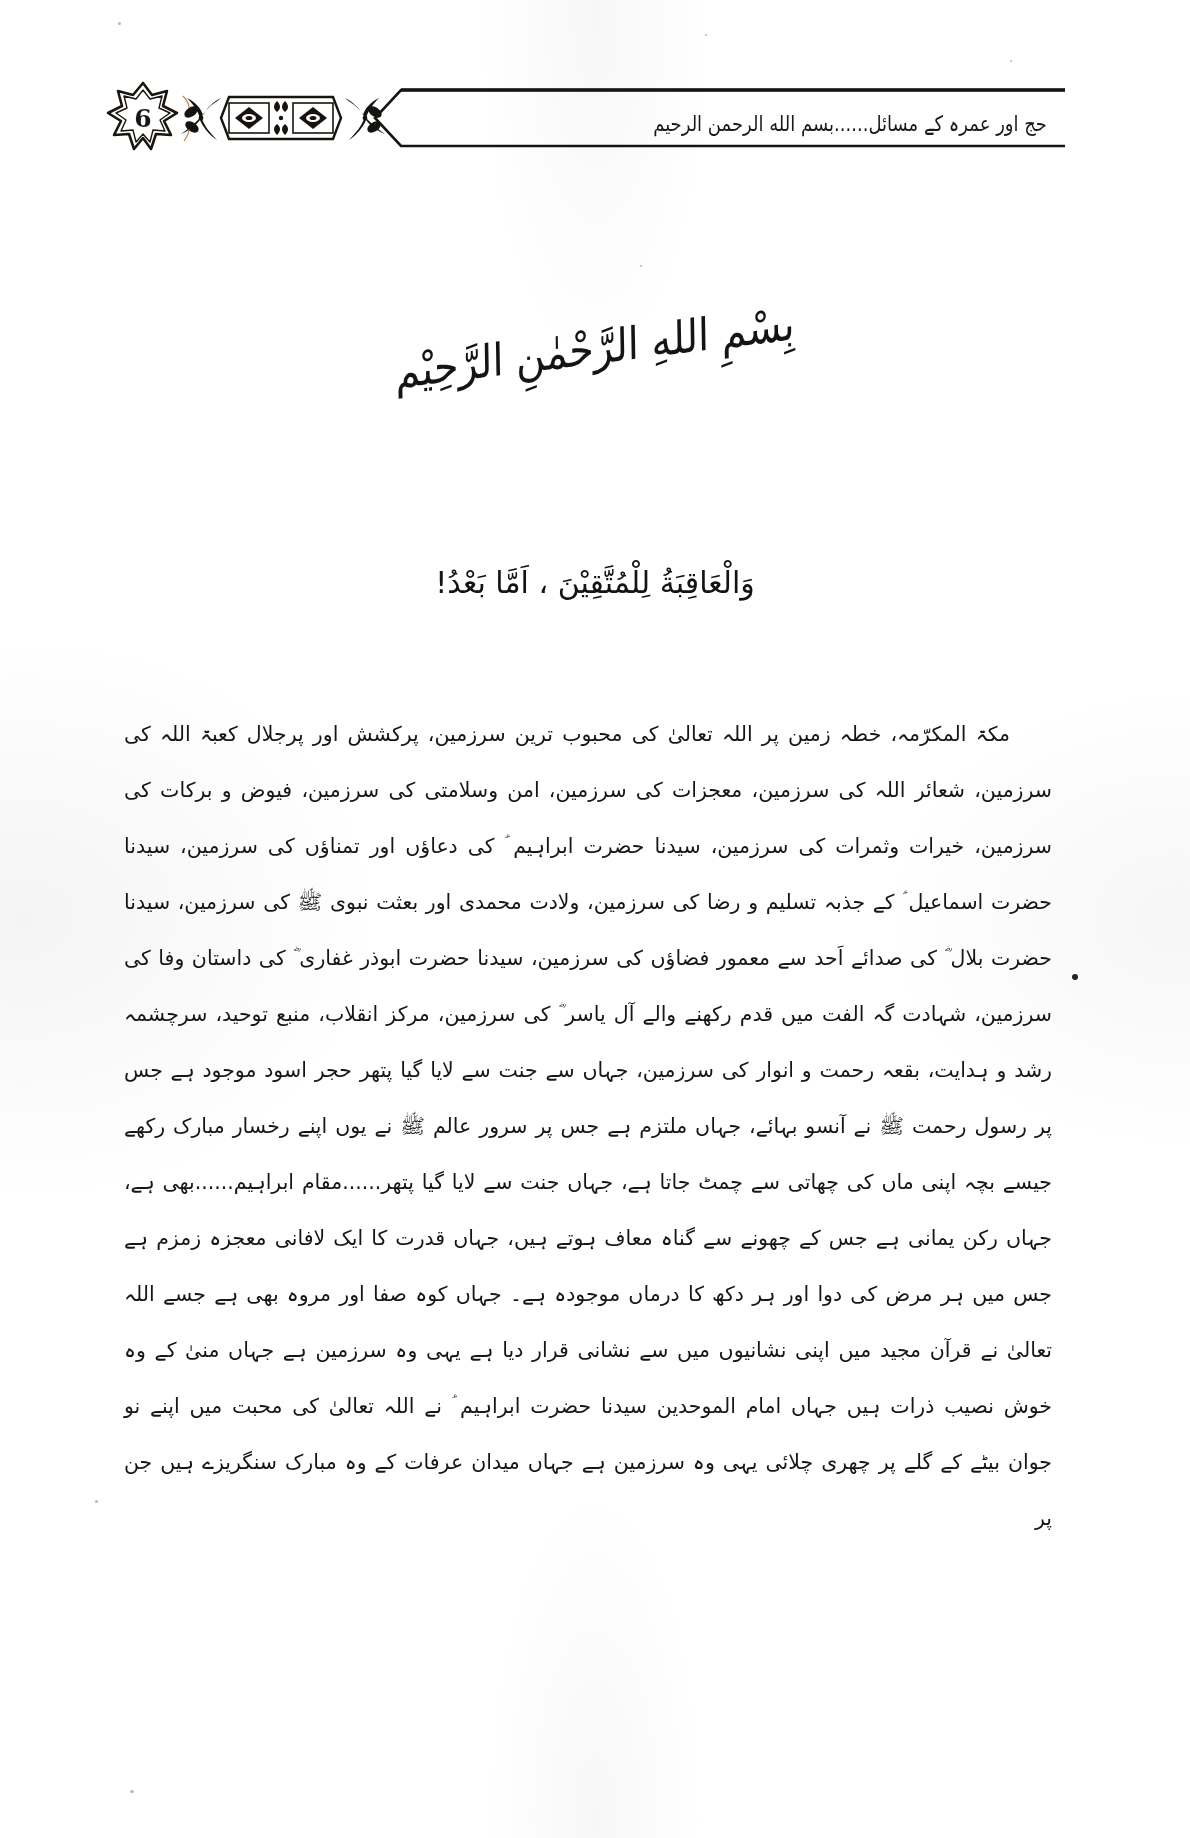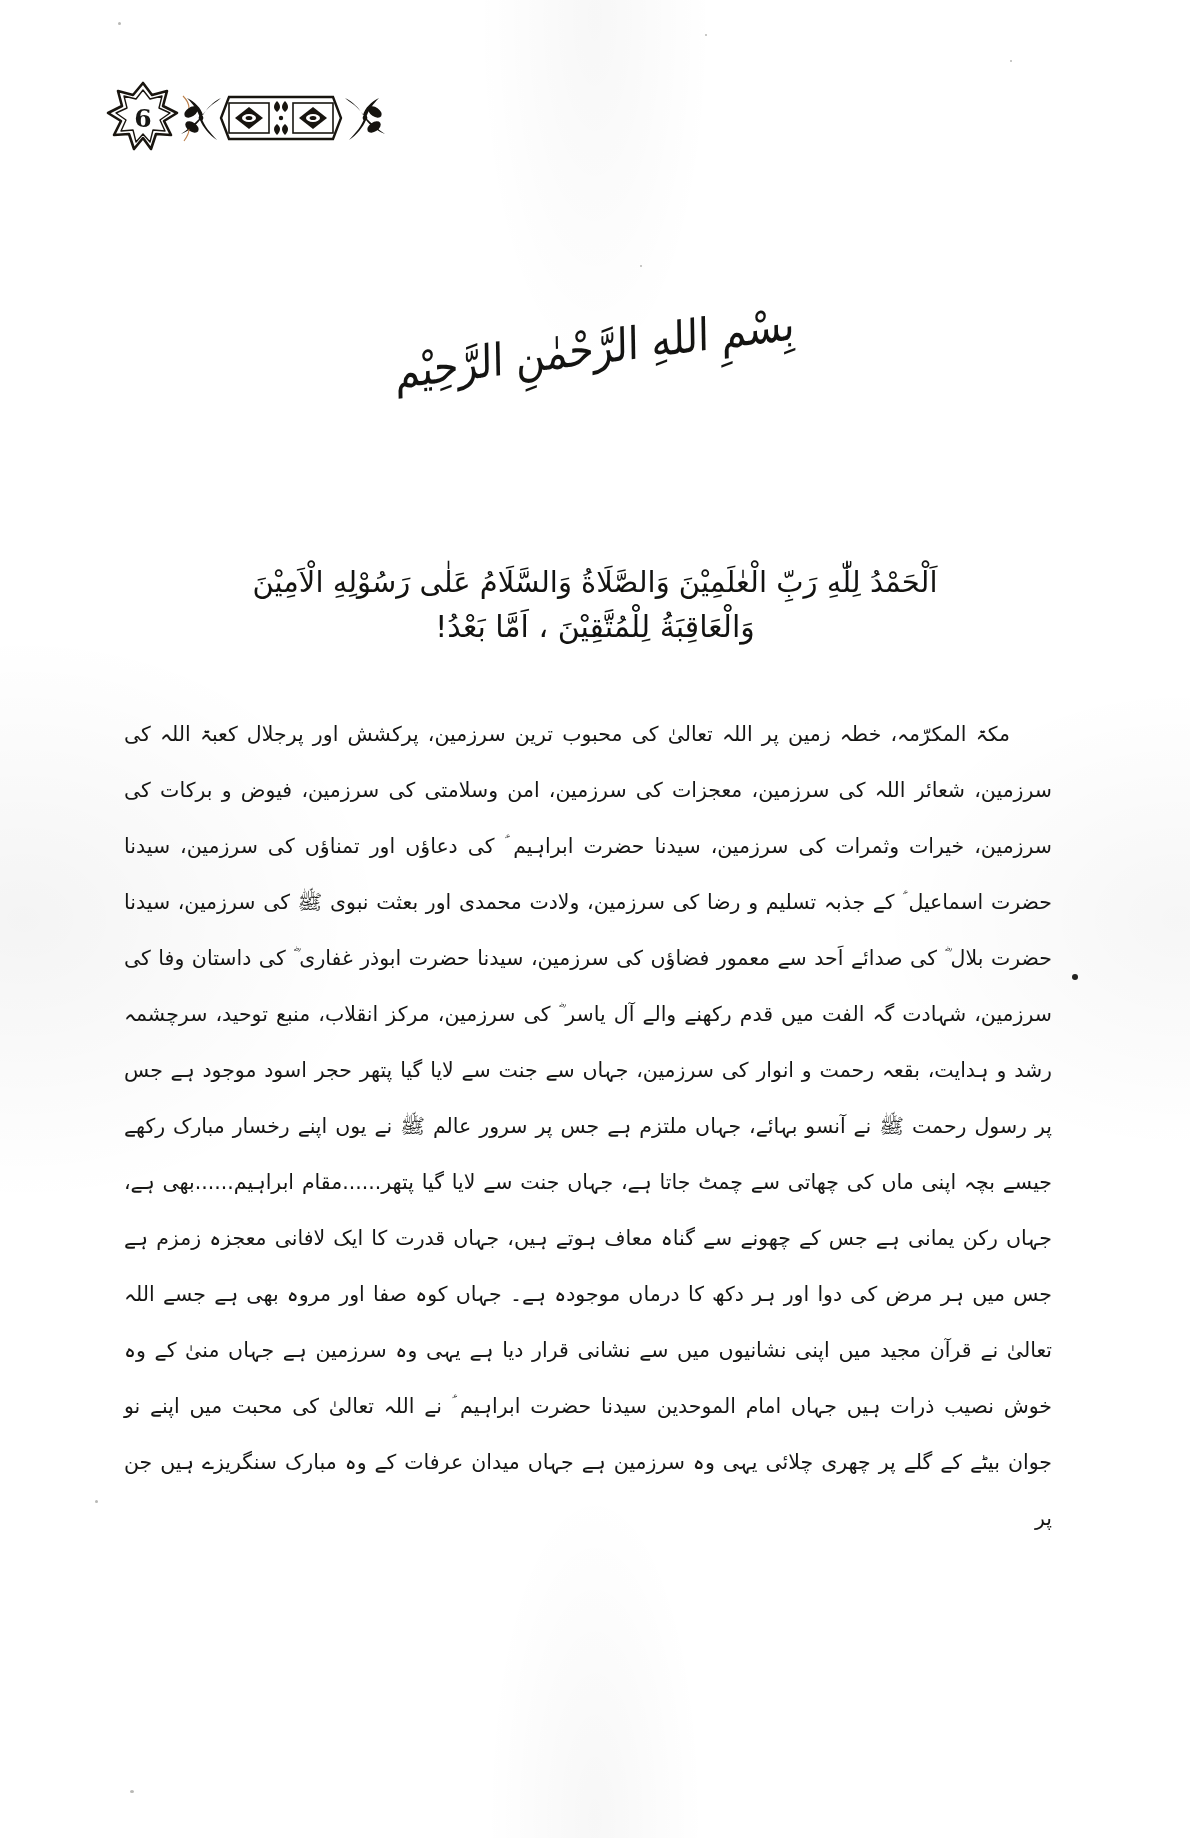--- a/index.html
+++ b/index.html
@@ -169,28 +169,34 @@
           <path d="M24 32 C30 20 40 16 44 12 C36 16 30 22 26 29 C24 22 18 16 10 12
                    C16 18 21 25 23 32 C17 38 10 44 4 48 C12 45 19 39 23 34
                    C26 41 32 49 40 54 C33 47 27 39 25 33 Z"></path>
           <ellipse cx="14" cy="26" rx="7.5" ry="4.6" transform="rotate(-34 14 26)"></ellipse>
           <ellipse cx="15" cy="41" rx="7.5" ry="4.6" transform="rotate(34 15 41)"></ellipse>
           <circle cx="24" cy="32" r="2.4"></circle>
         </g>
       </svg>
     </div>
 
+    <div class="banner">
+      <svg width="692" height="64" viewBox="0 0 692 64" preserveAspectRatio="none" aria-hidden="true">
+        <path d="M692 4 L28 4 L2 32 L28 60 L692 60" fill="none" stroke="#16140f" stroke-width="2.6"></path>
+        <path d="M692 4 L28 4" stroke="#16140f" stroke-width="3.4" fill="none"></path>
+      </svg>
+      <div class="banner-text">حج اور عمرہ کے مسائل......بسم الله الرحمن الرحيم</div>
+    </div>
   </div>
 
   <div id="bismillah">
     <div class="calli">بِسْمِ اللهِ الرَّحْمٰنِ الرَّحِيْم</div>
   </div>
 
   <div id="praise">
-    <div class="ar1">اَلْحَمْدُ لِلّٰهِ رَبِّ الْعٰلَمِيْنَ وَالصَّلَاةُ وَالسَّلَامُ عَلٰى رَسُوْلِهِ الْاَمِيْنَ</div>
     <div class="ar2">وَالْعَاقِبَةُ لِلْمُتَّقِيْنَ ، اَمَّا بَعْدُ!</div>
   </div>
 
   <div id="body-text">
     <p>مکۃ المکرّمہ، خطہ زمین پر اللہ تعالیٰ کی محبوب ترین سرزمین، پرکشش اور پرجلال کعبۃ اللہ کی سرزمین، شعائر اللہ کی سرزمین، معجزات کی سرزمین، امن وسلامتی کی سرزمین، فیوض و برکات کی سرزمین، خیرات وثمرات کی سرزمین، سیدنا حضرت ابراہیم ؑ کی دعاؤں اور تمناؤں کی سرزمین، سیدنا حضرت اسماعیل ؑ کے جذبہ تسلیم و رضا کی سرزمین، ولادت محمدی اور بعثت نبوی ﷺ کی سرزمین، سیدنا حضرت بلال ؓ کی صدائے اَحد سے معمور فضاؤں کی سرزمین، سیدنا حضرت ابوذر غفاری ؓ کی داستان وفا کی سرزمین، شہادت گہ الفت میں قدم رکھنے والے آل یاسر ؓ کی سرزمین، مرکز انقلاب، منبع توحید، سرچشمہ رشد و ہدایت، بقعہ رحمت و انوار کی سرزمین، جہاں سے جنت سے لایا گیا پتھر حجر اسود موجود ہے جس پر رسول رحمت ﷺ نے آنسو بہائے، جہاں ملتزم ہے جس پر سرور عالم ﷺ نے یوں اپنے رخسار مبارک رکھے جیسے بچہ اپنی ماں کی چھاتی سے چمٹ جاتا ہے، جہاں جنت سے لایا گیا پتھر......مقام ابراہیم......بھی ہے، جہاں رکن یمانی ہے جس کے چھونے سے گناہ معاف ہوتے ہیں، جہاں قدرت کا ایک لافانی معجزہ زمزم ہے جس میں ہر مرض کی دوا اور ہر دکھ کا درماں موجودہ ہے۔ جہاں کوہ صفا اور مروہ بھی ہے جسے اللہ تعالیٰ نے قرآن مجید میں اپنی نشانیوں میں سے نشانی قرار دیا ہے یہی وہ سرزمین ہے جہاں منیٰ کے وہ خوش نصیب ذرات ہیں جہاں امام الموحدین سیدنا حضرت ابراہیم ؑ نے اللہ تعالیٰ کی محبت میں اپنے نو جوان بیٹے کے گلے پر چھری چلائی یہی وہ سرزمین ہے جہاں میدان عرفات کے وہ مبارک سنگریزے ہیں جن پر</p>
   </div>
 
   <div class="margin-dot"></div>
 
   <div class="speck" style="left:118px;top:22px;width:3px;height:3px;"></div>

